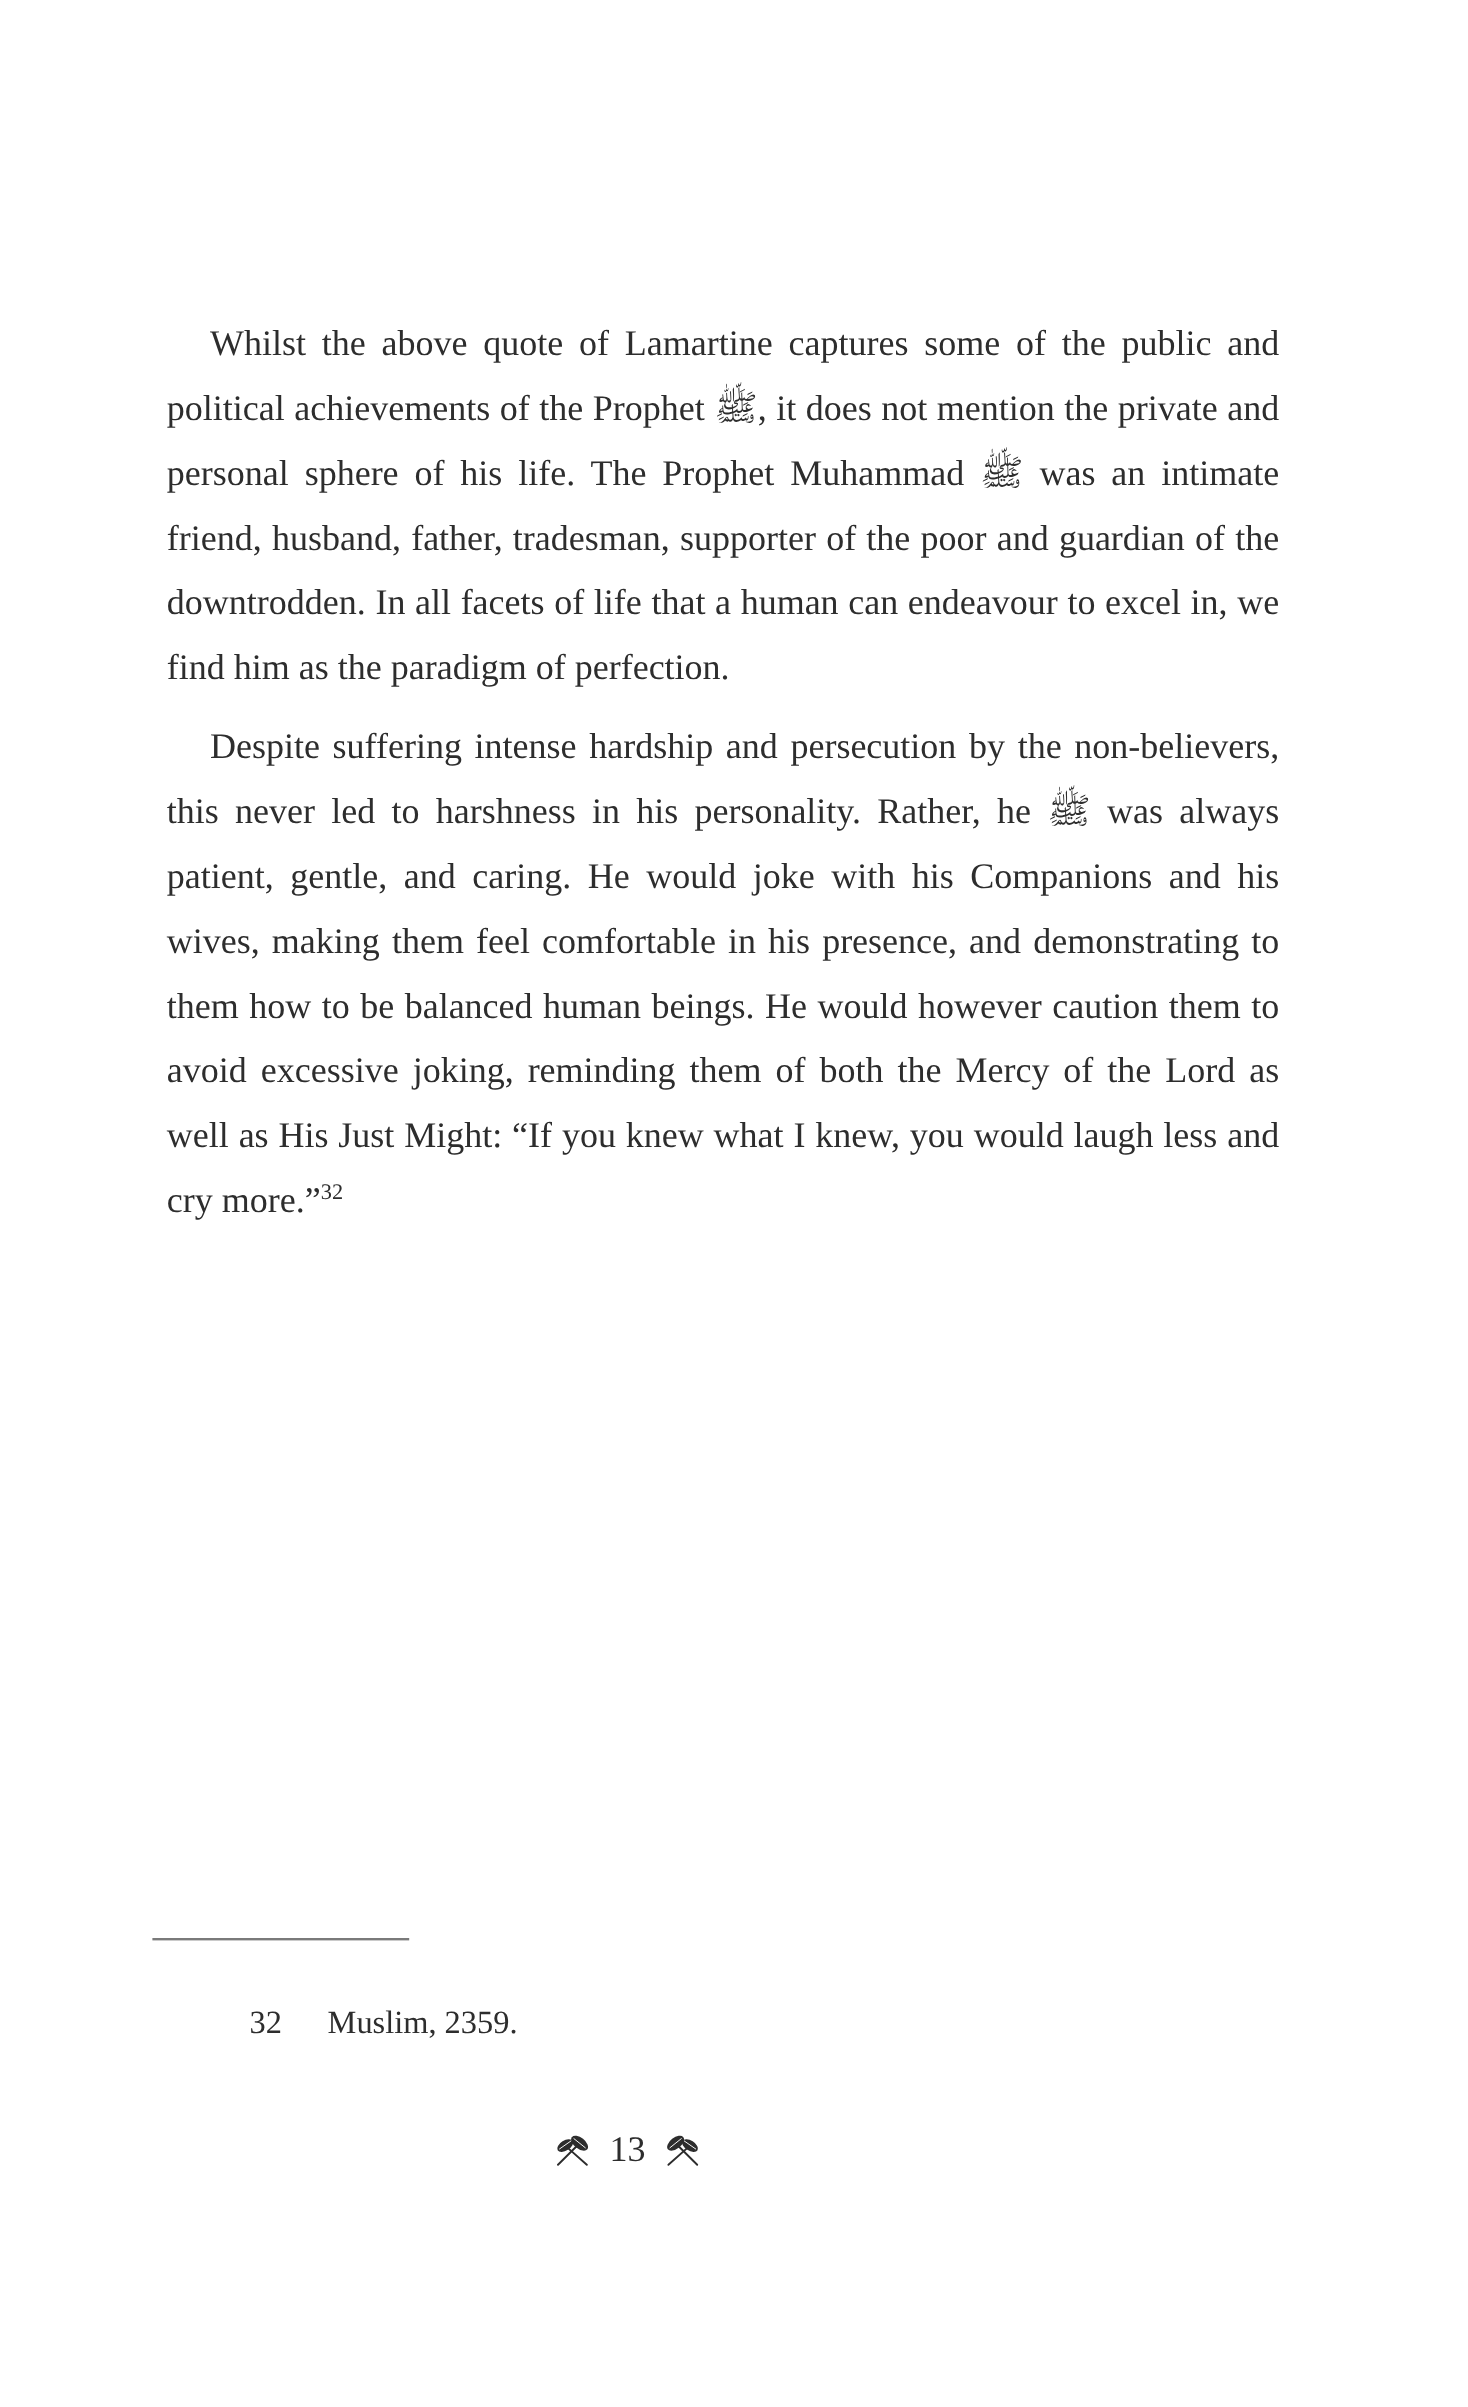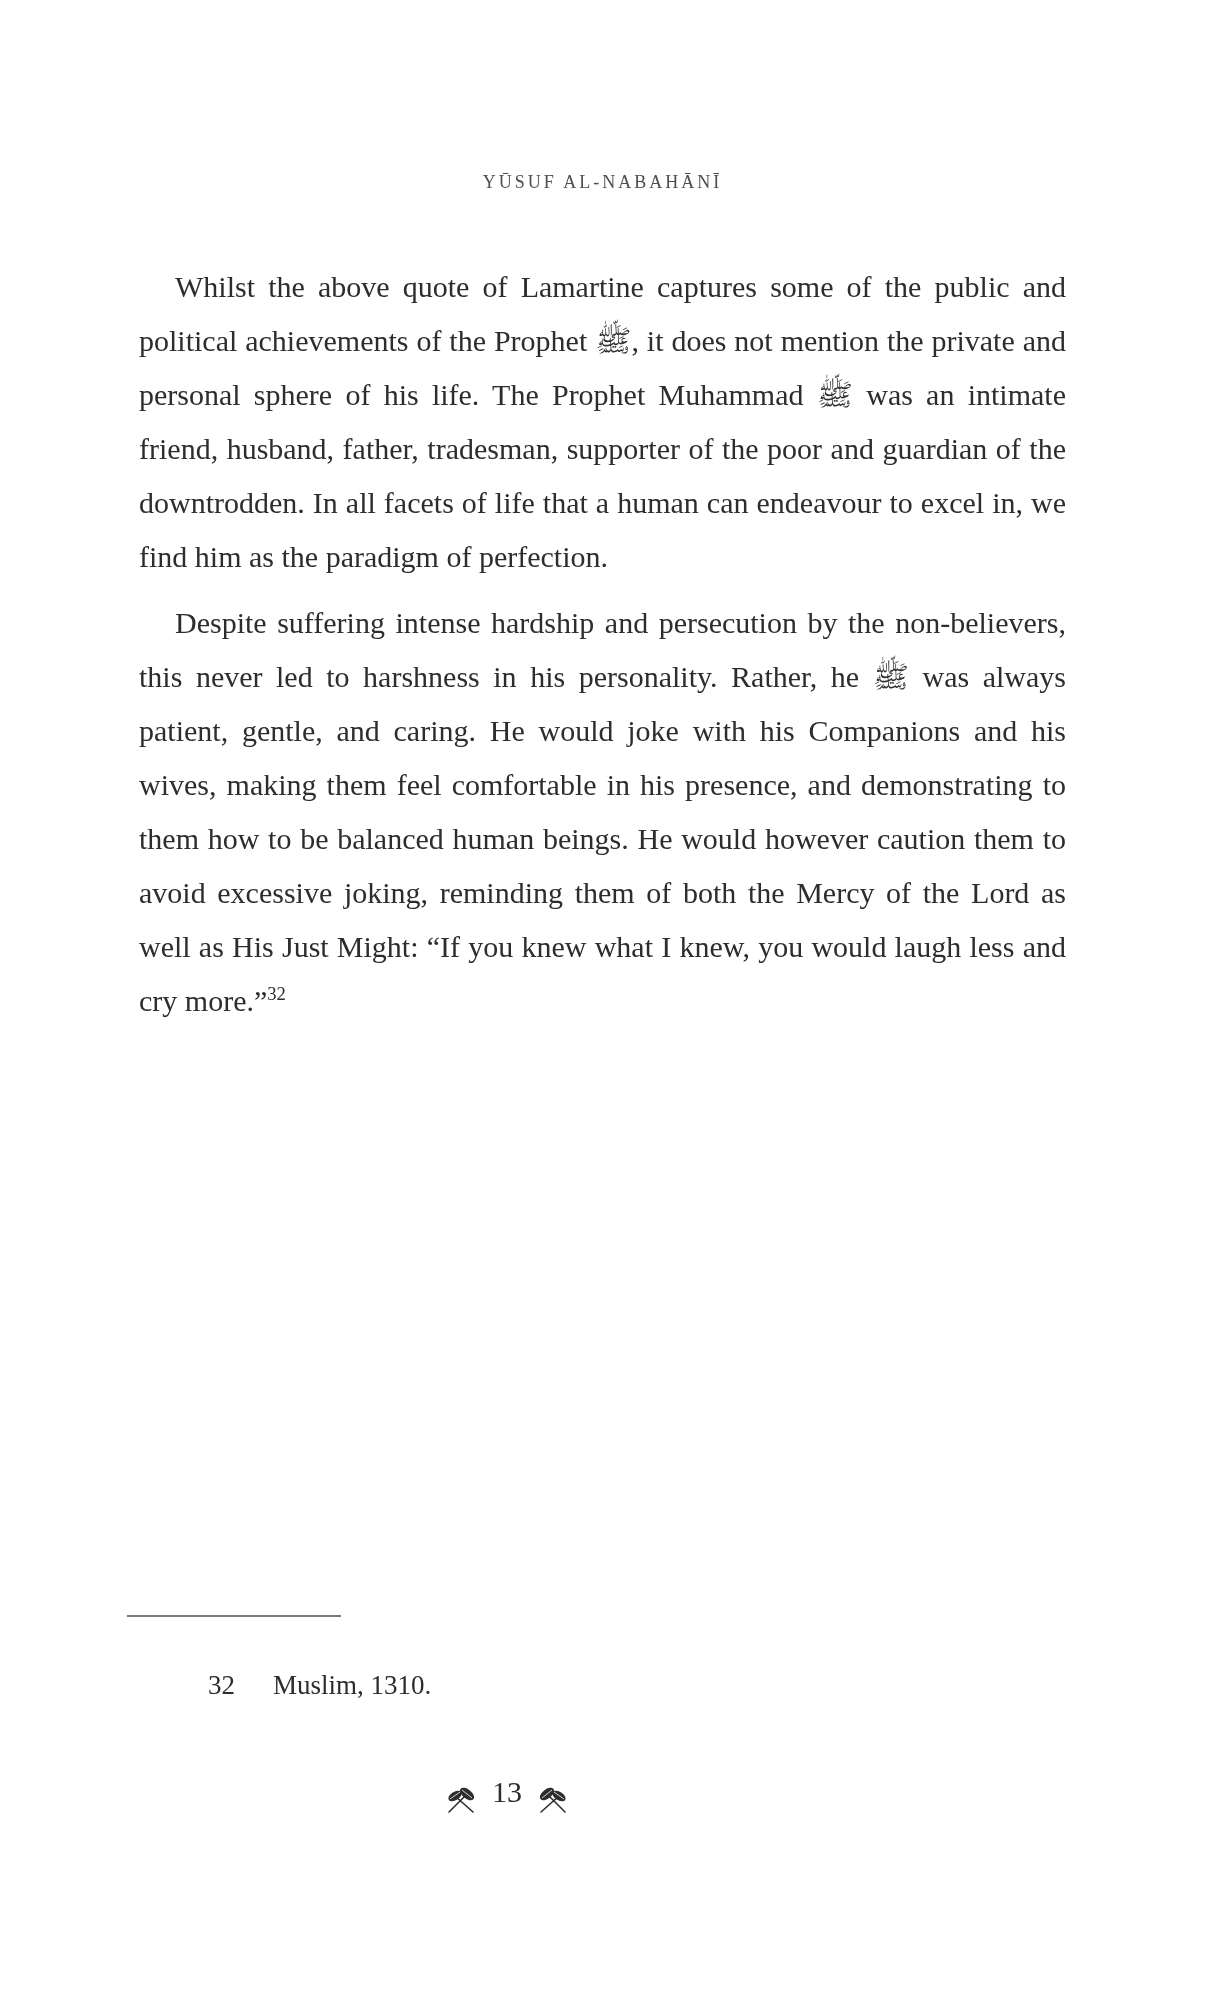--- a/index.html
+++ b/index.html
@@ -64,24 +64,24 @@
     line-height: 34px;
     color: var(--text, #2d2d2d);
   }
   .footnote .fn-number {
     display: inline-block;
     margin-right: 38px;
   }
   .folio {
     position: absolute;
     top: 1770px;
-    left: 0;
+    left: 16px;
     width: 1014px;
     display: flex;
-    align-items: flex-end;
+    align-items: center;
     justify-content: center;
     gap: 16px;
   }
   .folio .page-number {
     font-size: 30px;
     line-height: 44px;
     color: var(--text, #2d2d2d);
   }
   .leaf {
     width: 32px;
@@ -91,31 +91,30 @@
   .leaf.mirrored {
     transform: scaleX(-1);
   }
   .leaf svg { display: block; width: 100%; height: 100%; }
 </style>
 </head>
 <body>
 
 <div class="page">
 
-  <div class="running-header">YŪSUF AL-NABAHĀNĪ</div>
 
   <div class="text-block">
     <p><span>Whilst the above quote of Lamartine captures some of the public and political achievements of the Prophet ﷺ, it does not mention the private and personal sphere of his life. The Prophet Muhammad ﷺ was an intimate friend, husband, father, tradesman, supporter of the poor and guardian of the downtrodden. In all facets of life that a human can endeavour to excel in, we find him as the paradigm of perfection.</span><sup></sup></p>
     <p><span>Despite suffering intense hardship and persecution by the non-believers, this never led to harshness in his personality. Rather, he ﷺ was always patient, gentle, and caring. He would joke with his Companions and his wives, making them feel comfortable in his presence, and demonstrating to them how to be balanced human beings. He would however caution them to avoid excessive joking, reminding them of both the Mercy of the Lord as well as His Just Might: “If you knew what I knew, you would laugh less and cry more.”</span><sup>32</sup></p>
   </div>
 
   <div class="footnote-rule"></div>
 
   <div class="footnote">
-    <span class="fn-number">32</span><span>Muslim, 1310.</span>
+    <span class="fn-number">32</span><span>Muslim, 2359.</span>
   </div>
 
   <div class="folio">
     <span class="leaf mirrored">
       <svg viewBox="0 0 32 28" xmlns="http://www.w3.org/2000/svg">
         <g stroke="#2d2d2d" stroke-width="1.6" stroke-linecap="round">
           <line x1="9" y1="8" x2="27" y2="26"></line>
           <line x1="21" y1="10" x2="3" y2="26"></line>
         </g>
         <ellipse cx="9" cy="8" rx="8.2" ry="4.6" fill="#2d2d2d" transform="rotate(-38 9 8)"></ellipse>

